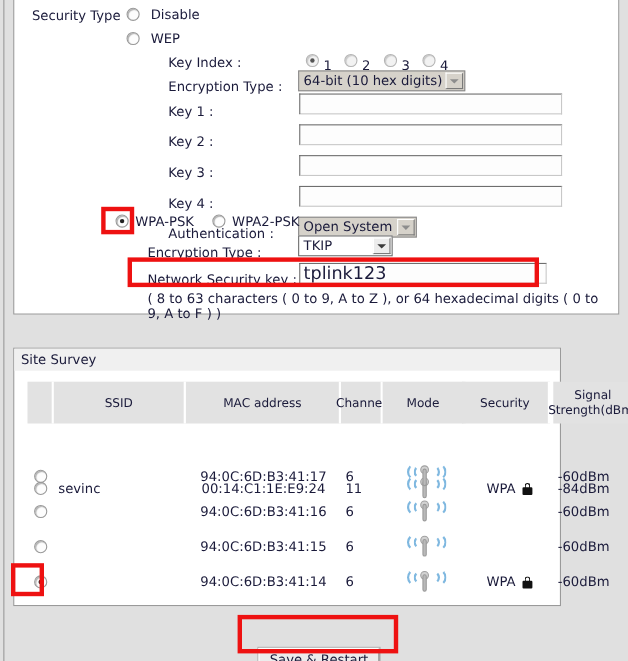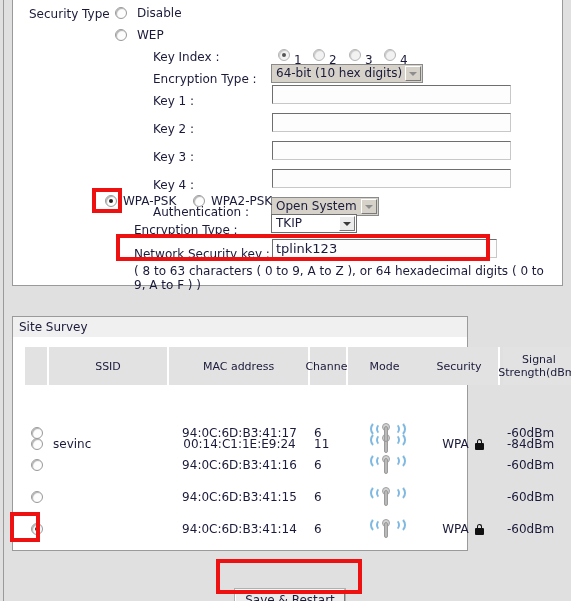--- a/index.html
+++ b/index.html
@@ -14,21 +14,21 @@
   #root { position: relative; width: 571px; height: 601px; }
 
   
   .panel {
     position: absolute;
     background: #ffffff;
     border: 1px solid #9a9a9a;
     box-sizing: border-box;
   }
   #security-panel { left: 12px; top: -6px; width: 551px; height: 292px; }
-  #survey-panel  { left: 12px; top: 316px; width: 456px; height: 235px; padding-left: 20px; }
+  #survey-panel  { left: 12px; top: 316px; width: 498px; height: 235px; padding-left: 20px; }
 
   .panel-title {
     position: absolute; left: 0; top: 0;
     width: 100%; height: 20px;
     line-height: 20px;
     padding-left: 6px;
     box-sizing: border-box;
     background: #f0f0f0;
     font-size: 12px;
     color: #1a1a3a;
@@ -71,21 +71,21 @@
   
   .txt {
     position: absolute;
     box-sizing: border-box;
     height: 19px;
     background: #fdfdfd;
     border: 1px solid #6e6e6e;
     border-right-color: #c8c8c8;
     border-bottom-color: #c8c8c8;
     font-family: "DejaVu Sans", "Liberation Sans", sans-serif;
-    font-size: 13px;
+    font-size: 16px;
     color: #1a1a3a;
     padding: 0 3px;
     line-height: 17px;
     outline: none;
   }
 
   
   .sel {
     position: absolute;
     box-sizing: border-box;

